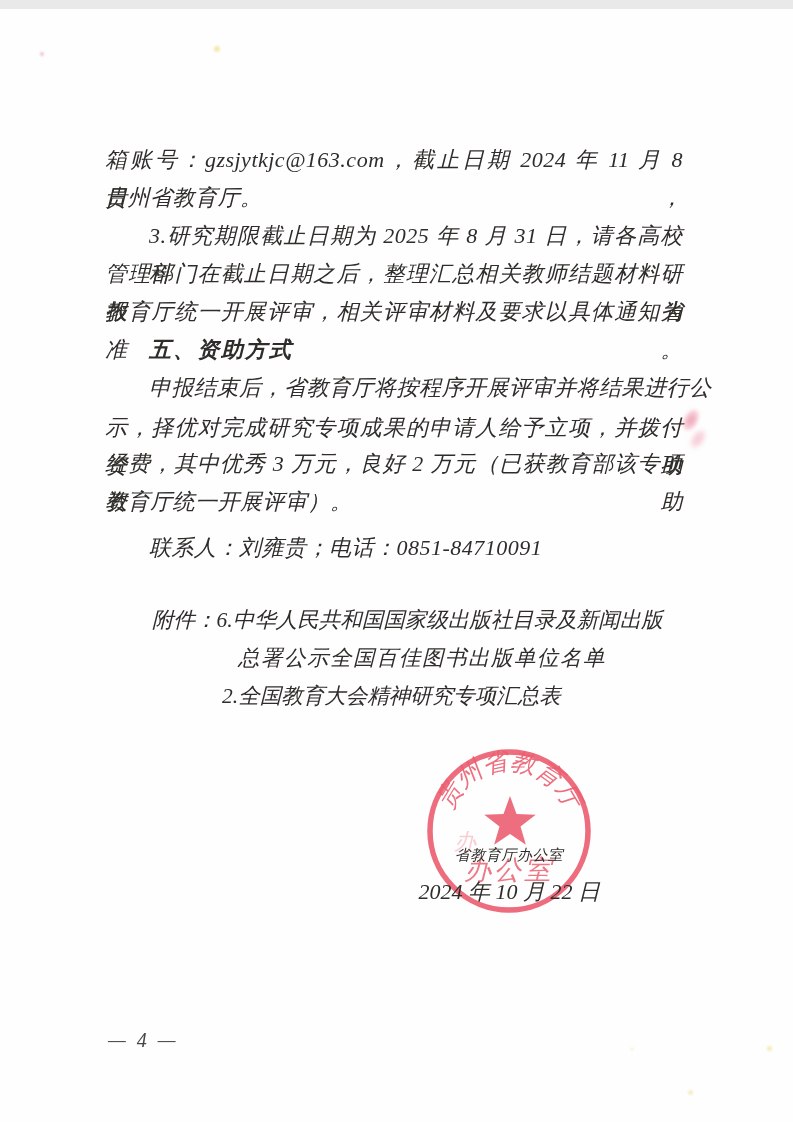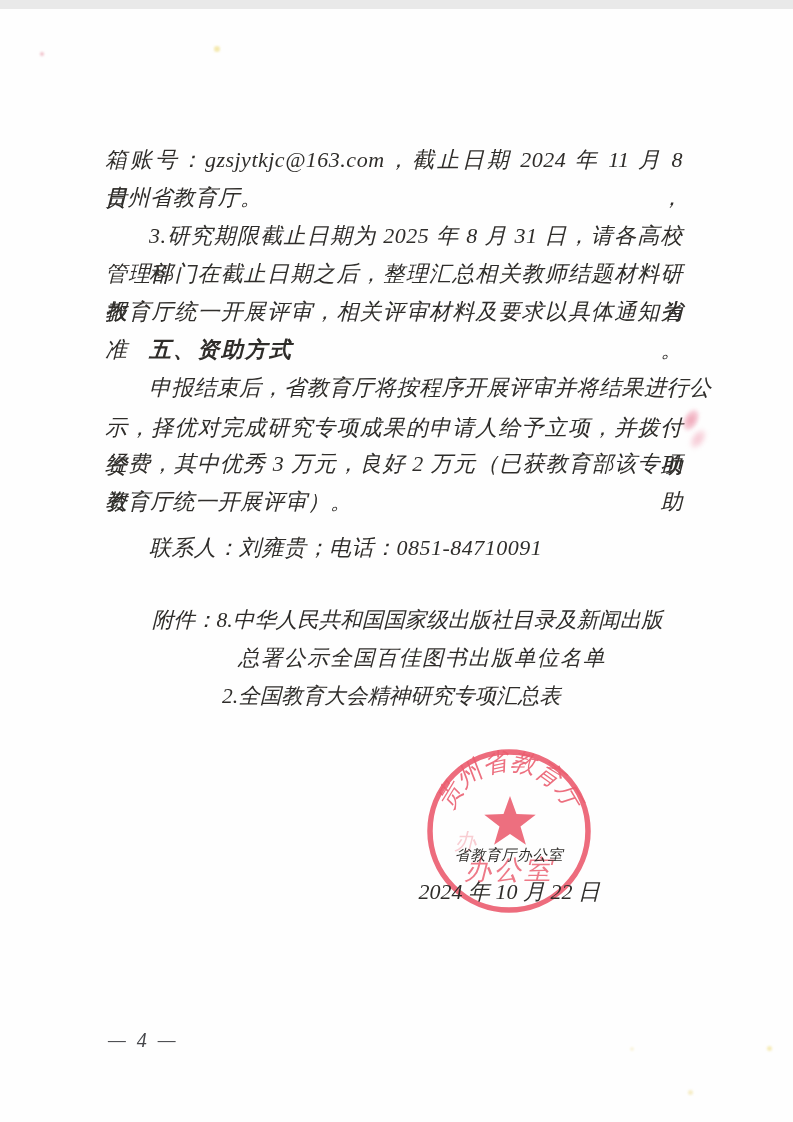--- a/index.html
+++ b/index.html
@@ -105,21 +105,21 @@
   <div class="doc-line just" style="top:284px">教育厅统一开展评审，相关评审材料及要求以具体通知为准。</div>
   <div class="doc-line just" style="top:246px">管理部门在截止日期之后，整理汇总相关教师结题材料，报省</div>
   <div class="doc-line indent" style="top:360px">申报结束后，省教育厅将按程序开展评审并将结果进行公</div>
   <div class="doc-line hd indent" style="top:322px">五、资助方式</div>
   <div class="doc-line just" style="top:400px">示，择优对完成研究专项成果的申请人给予立项，并拨付资助</div>
   <div class="doc-line just" style="top:436px">经费，其中优秀 3 万元，良好 2 万元（已获教育部该专项资助</div>
   <div class="doc-line" style="top:474px">教育厅统一开展评审）。</div>
   <div class="doc-line indent" style="top:520px">联系人：刘雍贵；电话：0851-84710091</div>
 
   <div class="attach-line" style="left:152px;top:592px">
-    <span>附件：</span><span>8.中华人民共和国国家级出版社目录及新闻出版</span>
+    <span>附件：</span><span>6.中华人民共和国国家级出版社目录及新闻出版</span>
   </div>
   <div class="attach-line" style="left:238px;top:630px;letter-spacing:1.5px">总署公示全国百佳图书出版单位名单</div>
   <div class="attach-line" style="left:222px;top:668px">2.全国教育大会精神研究专项汇总表</div>
 
   <div class="smudge">
     <div class="b1"></div>
       <div class="b2"></div>
   </div>
 
   <svg class="seal" viewBox="0 0 170 170">

